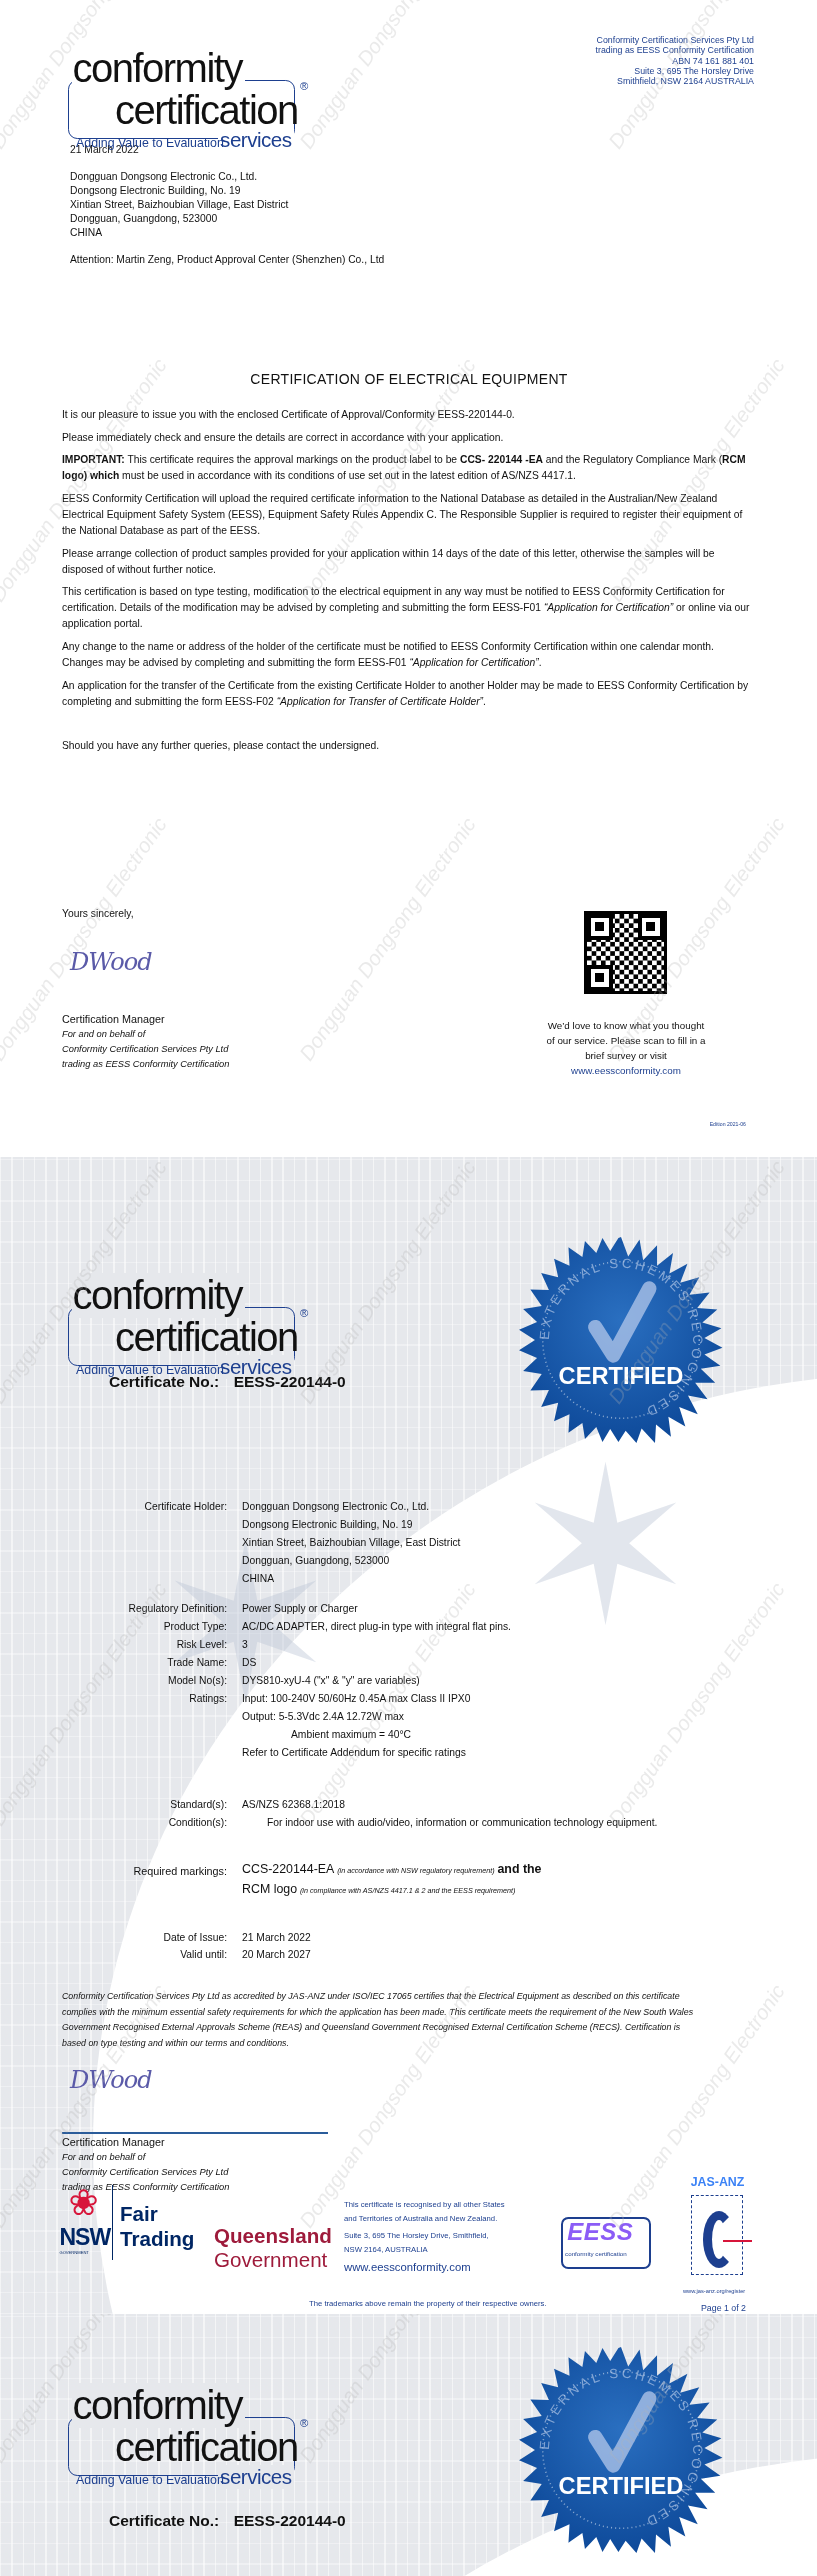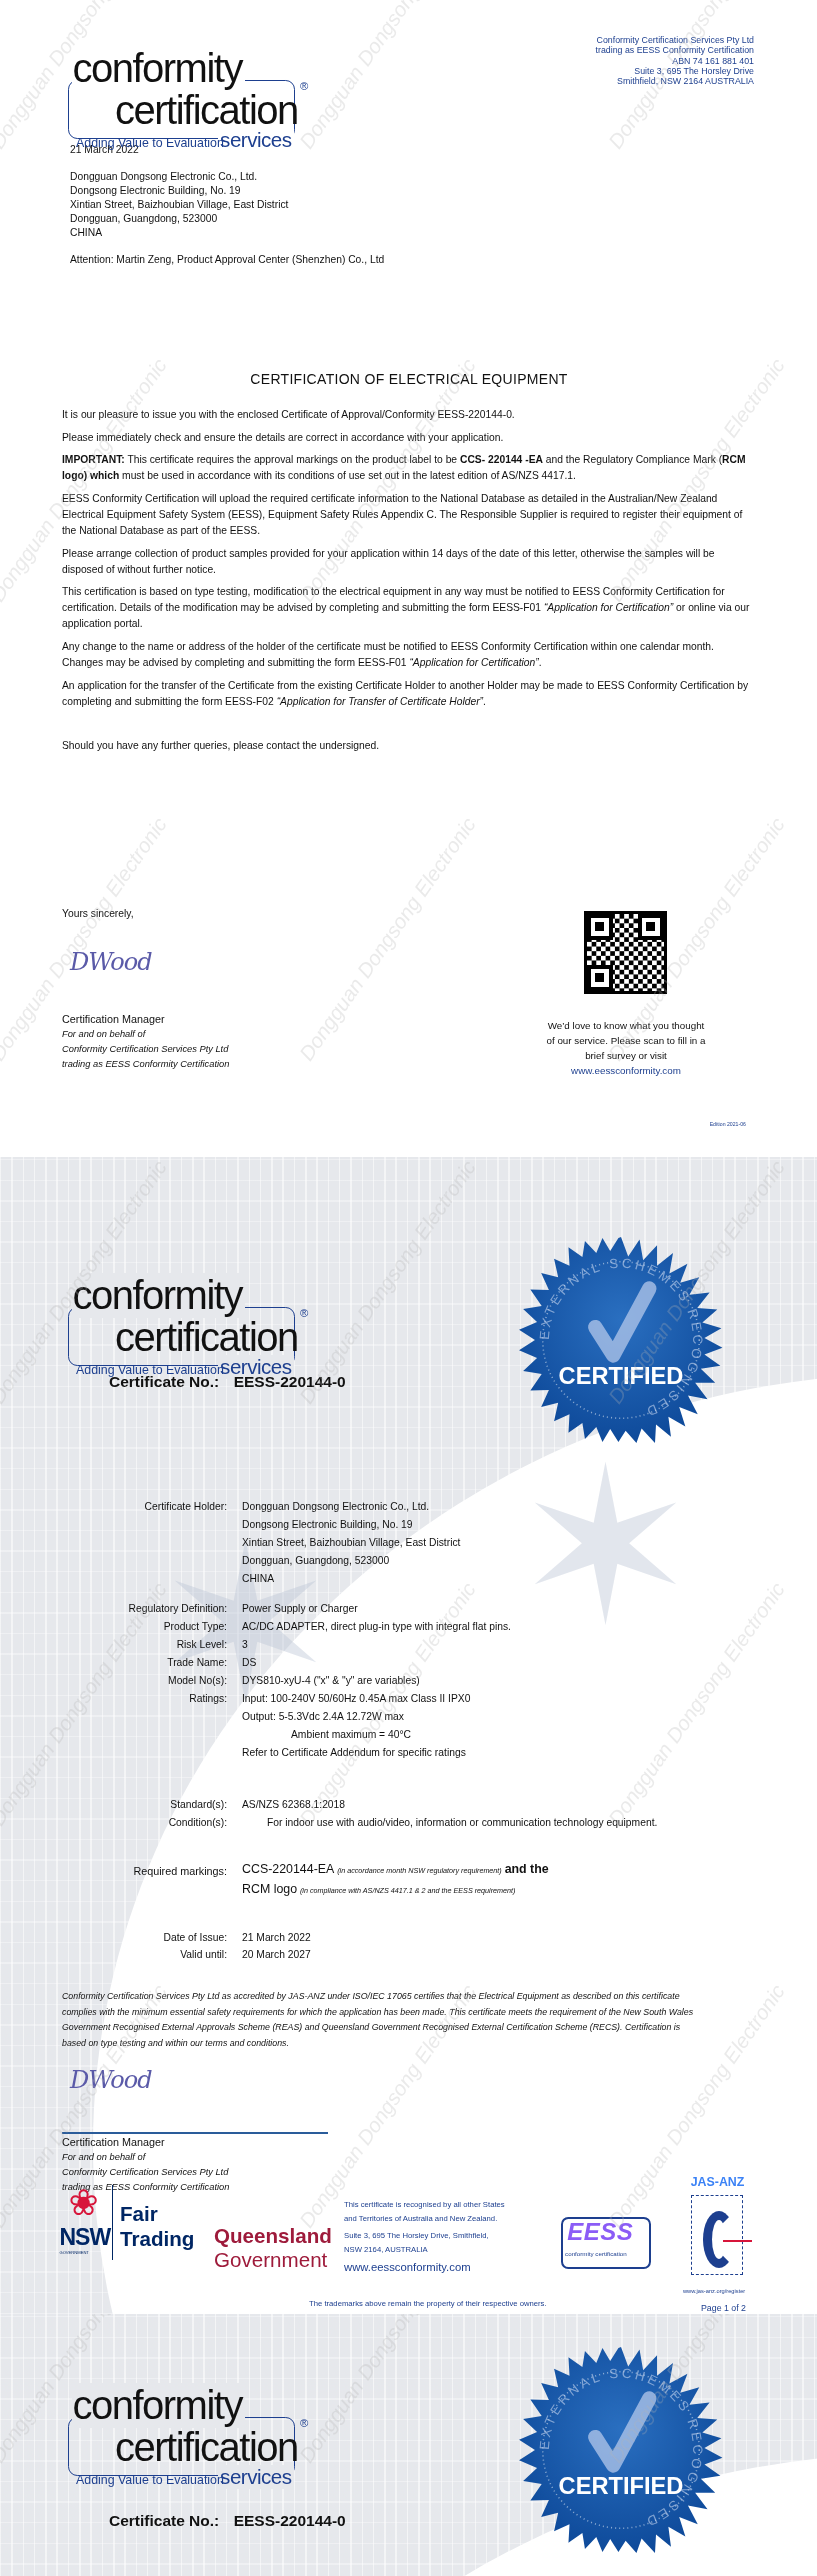--- a/index.html
+++ b/index.html
@@ -260,21 +260,21 @@
       <div class="flabel">Standard(s):</div>
       <div class="fval" style="top:-3.1px;">AS/NZS 62368.1:2018</div>
     </div>
     <div class="frow" style="top:660px;">
       <div class="flabel">Condition(s):</div>
       <div class="fval" style="top:-3.1px;width:464px;margin-left:25px;">For indoor use with audio/video, information or communication technology equipment.</div>
     </div>
     <div class="frow" style="top:708px;">
       <div class="flabel" style="font-size:10.8px;">Required markings:</div>
       <div class="fval" style="top:-5.2px;line-height:18.5px;">
-        <div><span class="big">CCS-220144-EA</span> <span class="sm">(in accordance month NSW regulatory requirement)</span> <span class="bold big">and the</span></div>
+        <div><span class="big">CCS-220144-EA</span> <span class="sm">(in accordance with NSW regulatory requirement)</span> <span class="bold big">and the</span></div>
         <div><span class="big">RCM logo</span> <span class="sm">(in compliance with AS/NZS 4417.1 &amp; 2 and the EESS requirement)</span></div>
       </div>
     </div>
     <div class="frow" style="top:775px;">
       <div class="flabel">Date of Issue:</div>
       <div class="fval" style="top:-3.1px;">21 March 2022</div>
     </div>
     <div class="frow" style="top:792px;">
       <div class="flabel">Valid until:</div>
       <div class="fval" style="top:-3.1px;">20 March 2027</div>

